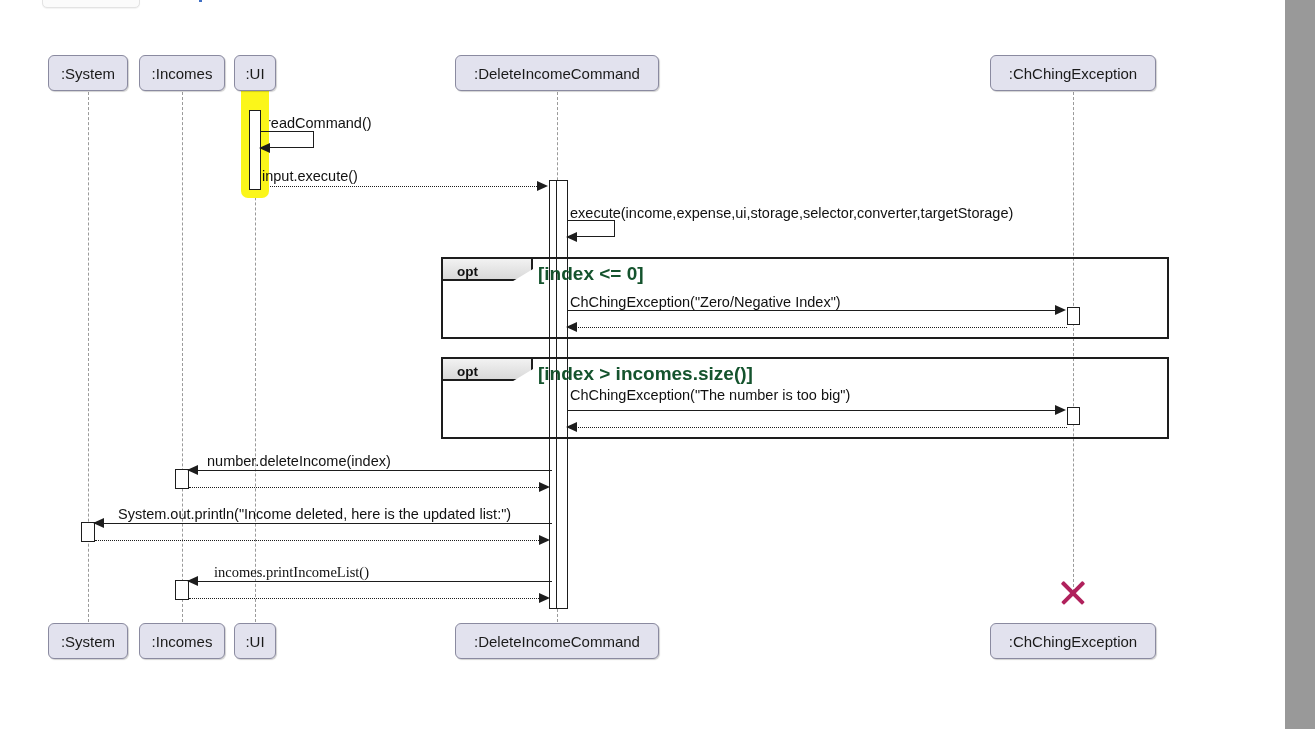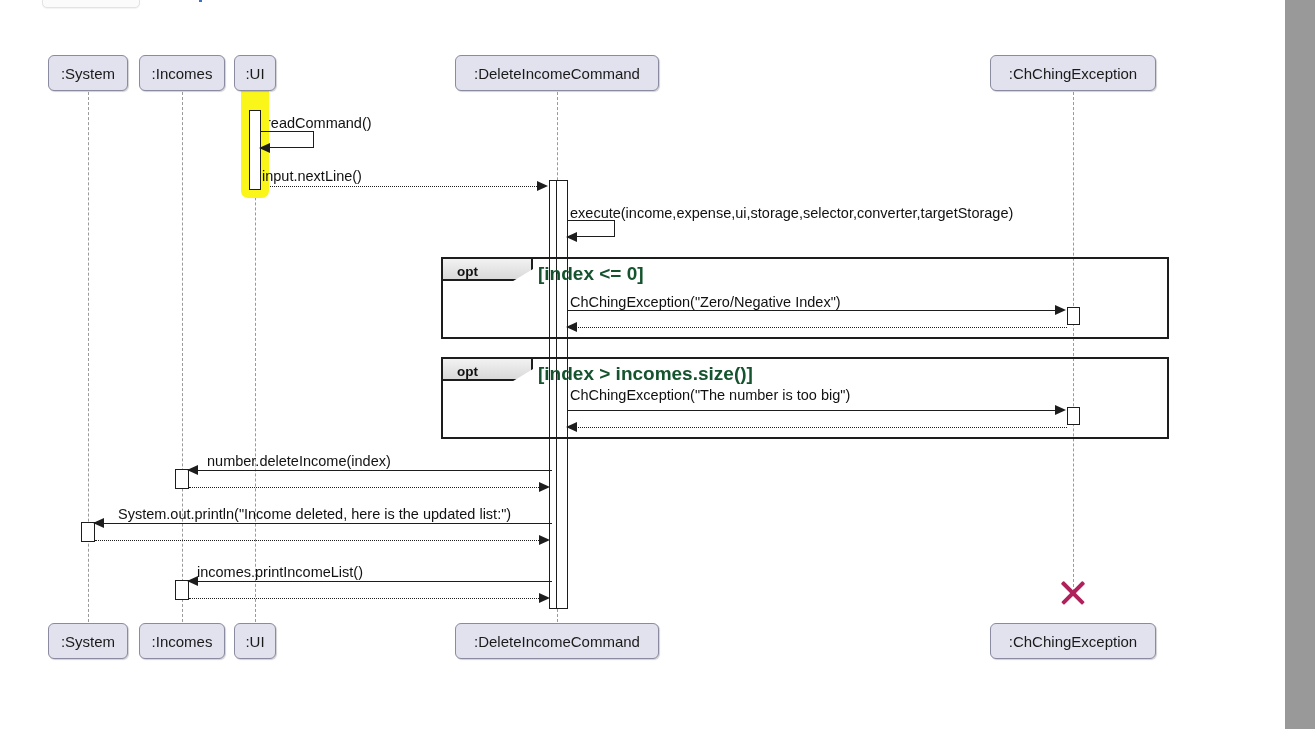--- a/index.html
+++ b/index.html
@@ -242,21 +242,21 @@
       <span>:DeleteIncomeCommand</span>
     </div>
     <div class="lifebox" style="left:990px; top:41px; width:166px; height:36px;">
       <span>:ChChingException</span>
     </div>
 
     <div class="msg-label" style="left:266px; top:102px;">readCommand()</div>
     <div class="self-loop" style="left:261px; top:117px; width:53px; height:17px; z-index:2;"></div>
     <div class="arrow-l" style="left:259px; top:129px; z-index:2;"></div>
 
-    <div class="msg-label" style="left:262px; top:155px; z-index:2;">input.nextLine()</div>
+    <div class="msg-label" style="left:262px; top:155px; z-index:2;">input.execute()</div>
     <div class="msg-line dotted" style="left:261px; top:172px; width:278px;"></div>
     <div class="arrow-r" style="left:537px; top:167px;"></div>
 
     <div class="msg-label" style="left:570px; top:192px;">execute(income,expense,ui,storage,selector,converter,targetStorage)</div>
     <div class="self-loop" style="left:568px; top:206px; width:47px; height:17px;"></div>
     <div class="arrow-l" style="left:566px; top:218px;"></div>
 
     <div class="frag" style="left:441px; top:243px; width:728px; height:82px;"></div>
     <div class="frag-tab" style="left:443px; top:245px; width:90px;">
       <span>opt</span>
@@ -290,21 +290,21 @@
     <div class="msg-line dotted" style="left:189px; top:473px; width:352px;"></div>
     <div class="arrow-r" style="left:539px; top:468px;"></div>
 
     <div class="msg-label" style="left:118px; top:493px;">System.out.println("Income deleted, here is the updated list:")</div>
     <div class="msg-line" style="left:95px; top:509px; width:457px;"></div>
     <div class="arrow-l" style="left:93px; top:504px;"></div>
 
     <div class="msg-line dotted" style="left:95px; top:526px; width:446px;"></div>
     <div class="arrow-r" style="left:539px; top:521px;"></div>
 
-    <div class="msg-label" style="left:197px; top:551px;">incomes.printIncomeList()</div>
+    <div class="msg-label" style="left:214px; top:551px;font-family:Liberation Serif, serif;">incomes.printIncomeList()</div>
     <div class="msg-line" style="left:189px; top:567px; width:363px;"></div>
     <div class="arrow-l" style="left:187px; top:562px;"></div>
 
     <div class="msg-line dotted" style="left:189px; top:584px; width:352px;"></div>
     <div class="arrow-r" style="left:539px; top:579px;"></div>
 
     <div class="destroy" style="left:1058px; top:563px;">
       <span class="a"></span>
       <span class="b"></span>
     </div>

